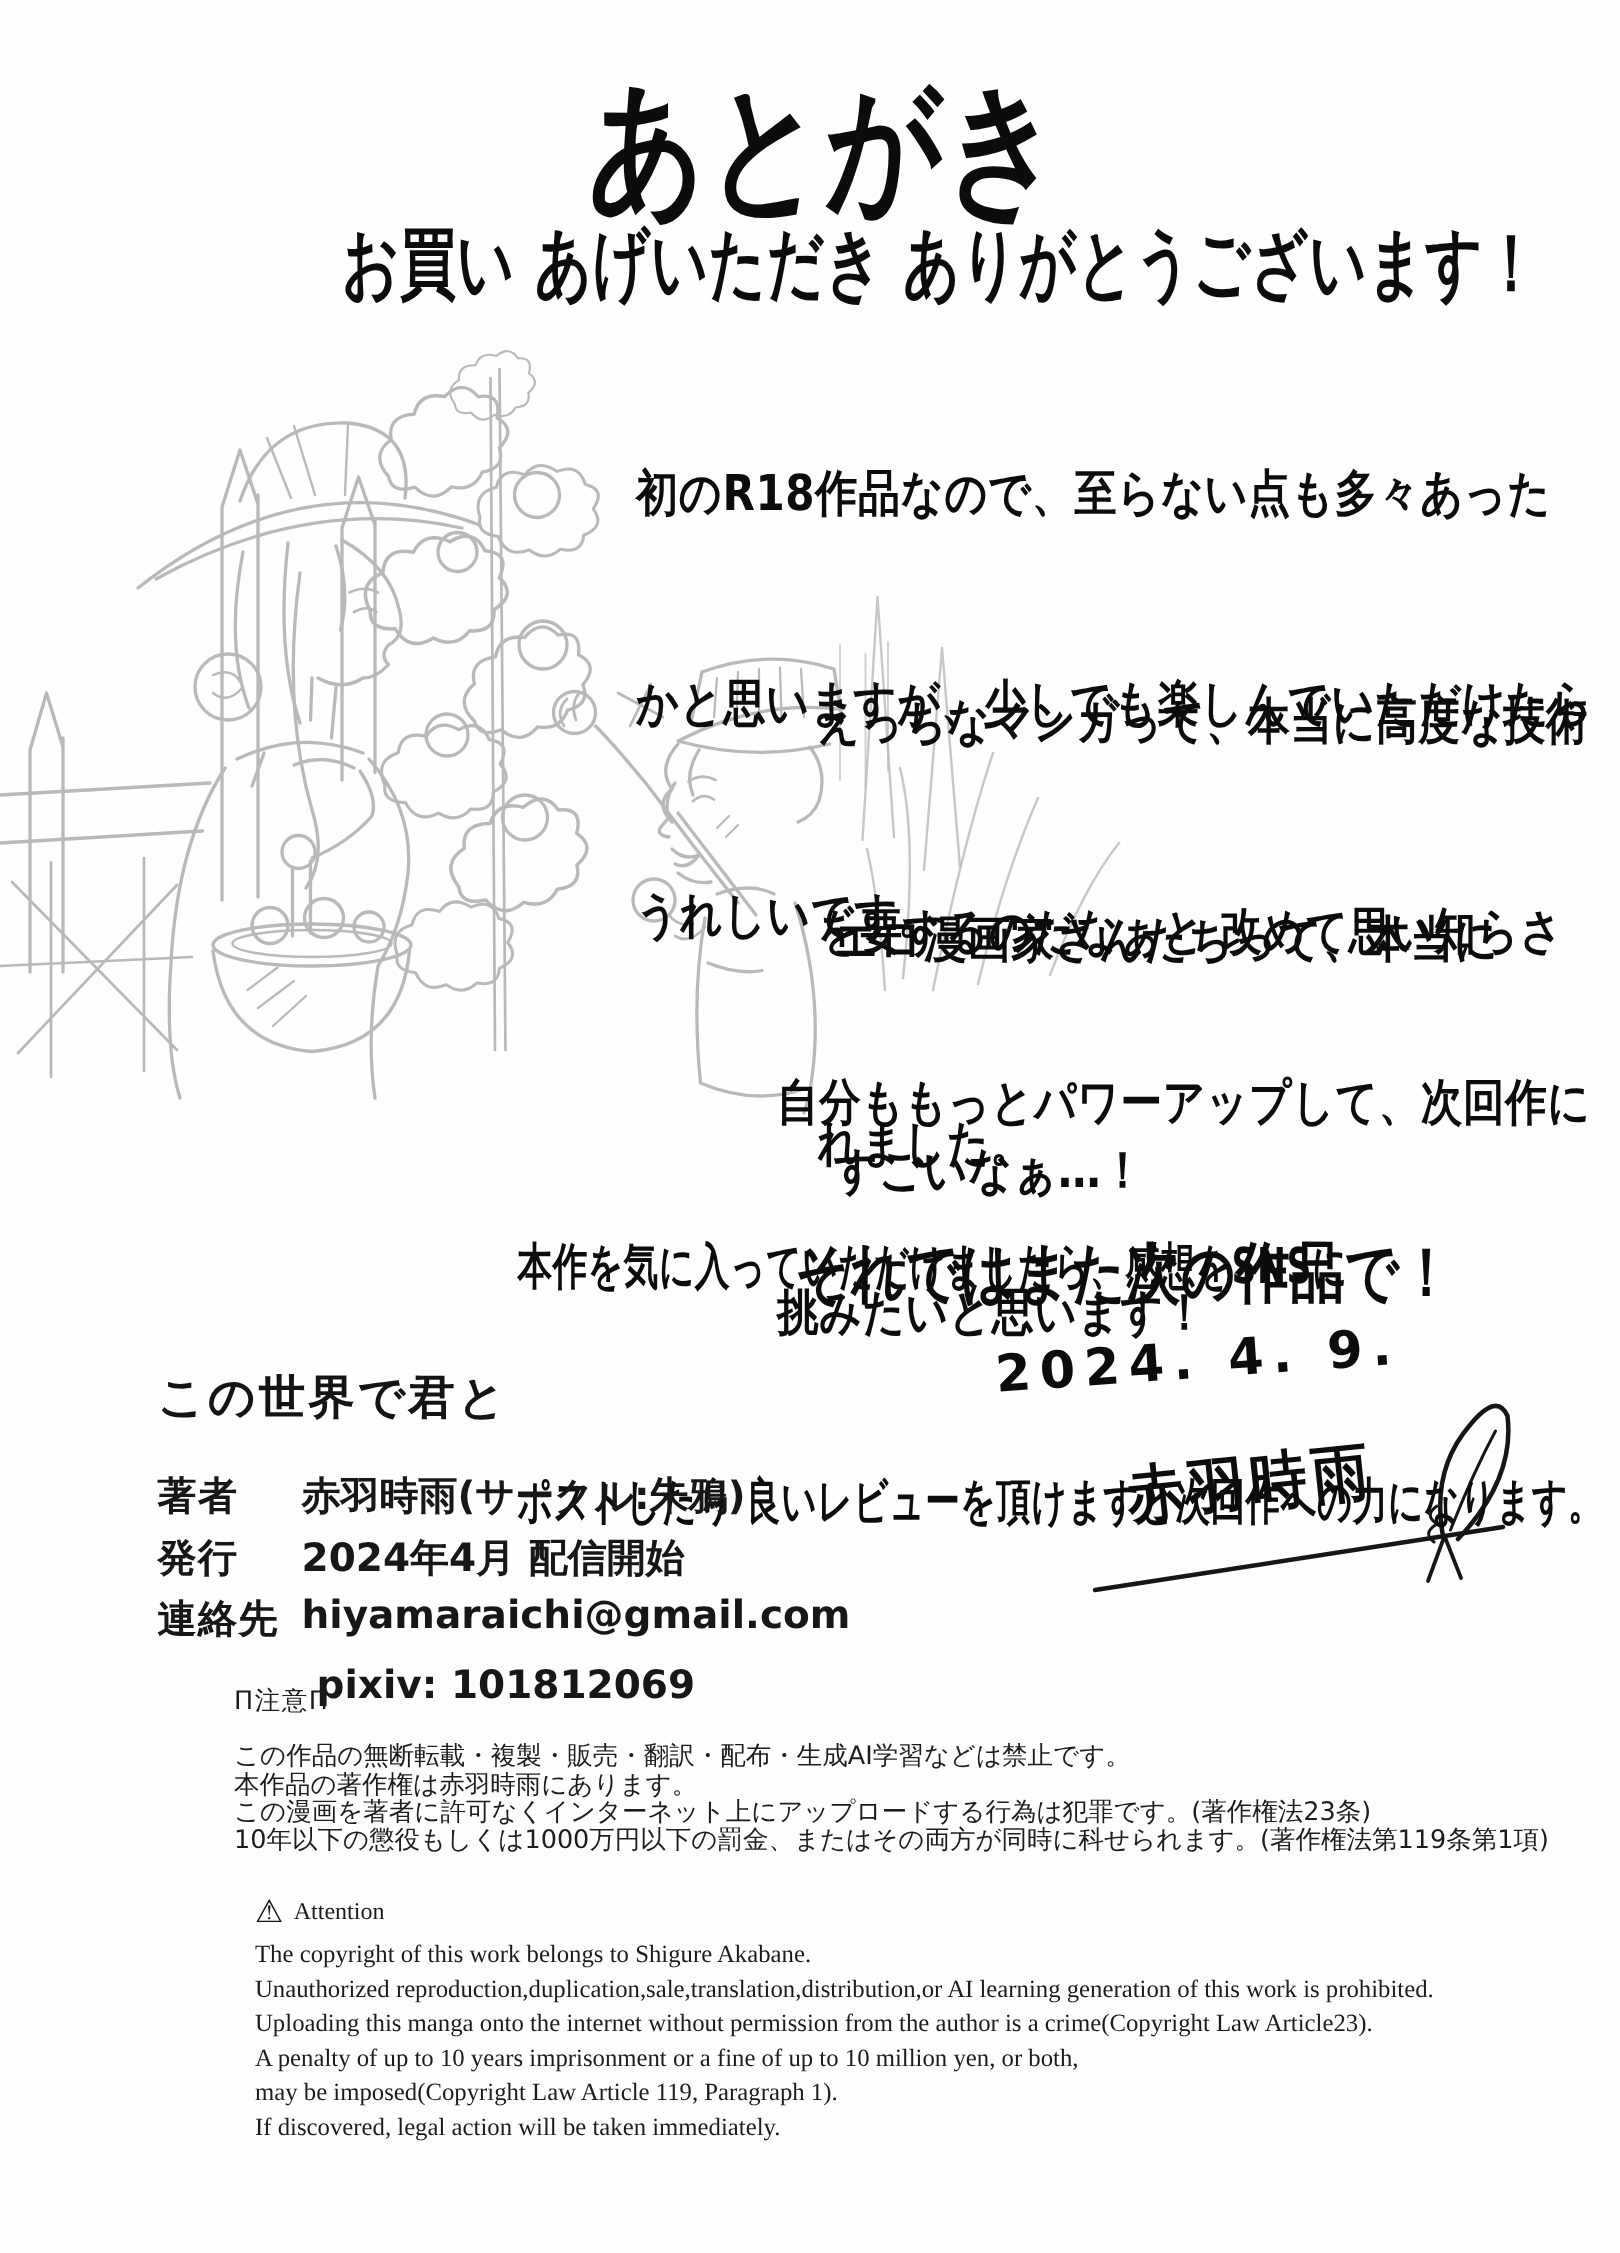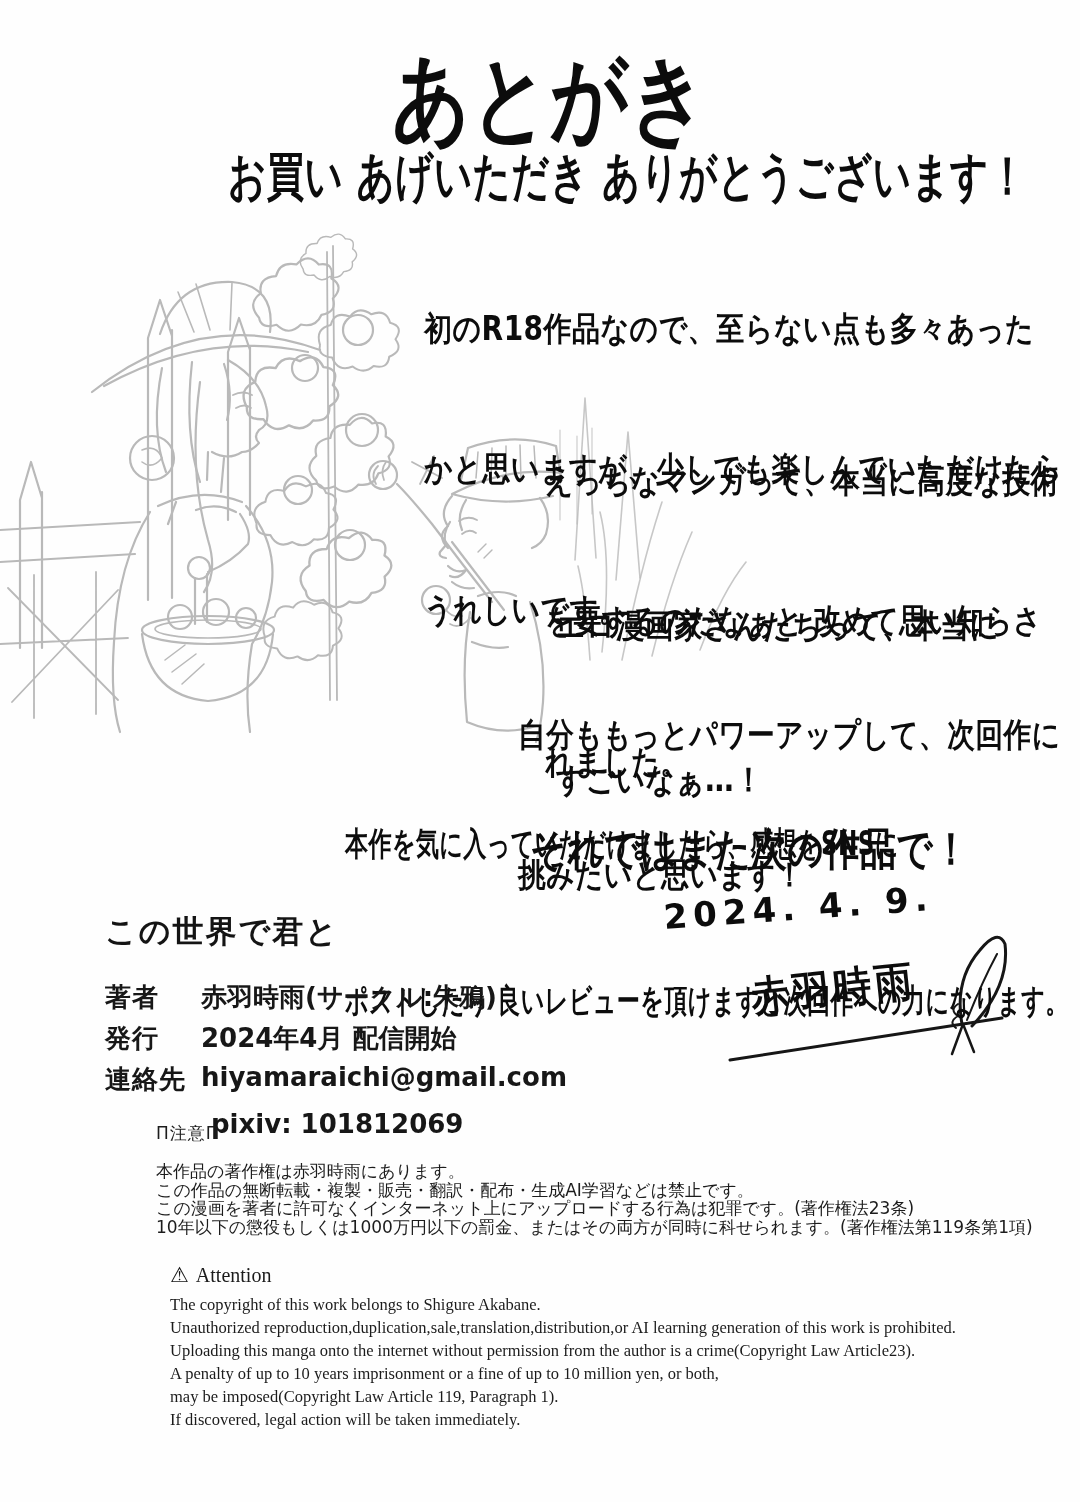--- a/index.html
+++ b/index.html
@@ -21,21 +21,21 @@
   .col-rows{margin-top:27px;}
   .col-row{display:flex;margin-bottom:6px;font-size:26px;font-weight:700;color:#171717;}
   .col-row .lbl{width:96px;flex:0 0 96px;letter-spacing:1px;}
   .col-row.indent .val{margin-left:10px;}
   .notice-jp{left:170px;top:1122px;font-size:17px;color:#1c1c1c;font-weight:500;}
   .notice-jp .hdr{margin-bottom:17px;letter-spacing:1px;}
   .notice-jp .nline{line-height:18.7px;white-space:nowrap;}
   .notice-en{left:168px;top:1264px;font-family:"Liberation Serif",serif;font-size:16.5px;color:#1b1b1b;}
   .attn{display:flex;align-items:center;gap:7px;margin-bottom:6px;margin-left:2px;}
   .warn{font-family:"DejaVu Sans",sans-serif;font-size:21px;line-height:1;color:#111;}
-  .attn-word{font-size:20px;font-family:Liberation Serif, serif;}
+  .attn-word{font-size:16px;font-family:Liberation Serif, serif;}
   .notice-en .eline{line-height:23px;white-space:nowrap;margin-left:2px;}
 </style>
 </head>
 <body>
 
 <div class="page">
 
   <svg class="sketch" viewBox="0 0 1080 1502" xmlns="http://www.w3.org/2000/svg">
     <defs>
       <path id="leaf" d="M-45,8 q-10,-16 6,-24 q0,-16 18,-14 q6,-14 22,-8 q14,-10 22,4 q16,0 10,16 q12,10 -2,20 q2,14 -14,14 q-8,12 -22,6 q-14,10 -24,-4 q-16,2 -16,-10" fill="none"></path>
@@ -192,22 +192,22 @@
       </div>
       <div class="col-row indent">
         <span class="lbl"></span>
         <span class="val">pixiv: 101812069</span>
       </div>
     </div>
   </div>
 
   <div class="txt notice-jp" style="left:156px;top:1122px;">
     <div class="hdr">Π注意Π</div>
+    <div class="nline">この作品の無断転載・複製・販売・翻訳・配布・生成AI学習などは禁止です。</div>
     <div class="nline">本作品の著作権は赤羽時雨にあります。</div>
-    <div class="nline">この作品の無断転載・複製・販売・翻訳・配布・生成AI学習などは禁止です。</div>
     <div class="nline">この漫画を著者に許可なくインターネット上にアップロードする行為は犯罪です。(著作権法23条)</div>
     <div class="nline">10年以下の懲役もしくは1000万円以下の罰金、またはその両方が同時に科せられます。(著作権法第119条第1項)</div>
   </div>
 
   <div class="txt notice-en" style="left:168px;top:1264px;">
     <div class="attn">
       <span class="warn">⚠</span>
       <span class="attn-word">Attention</span>
     </div>
     <div class="eline">The copyright of this work belongs to Shigure Akabane.</div>

